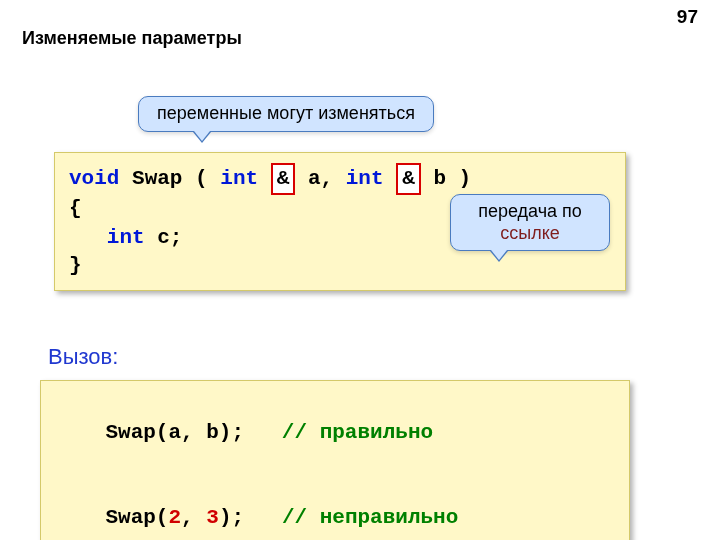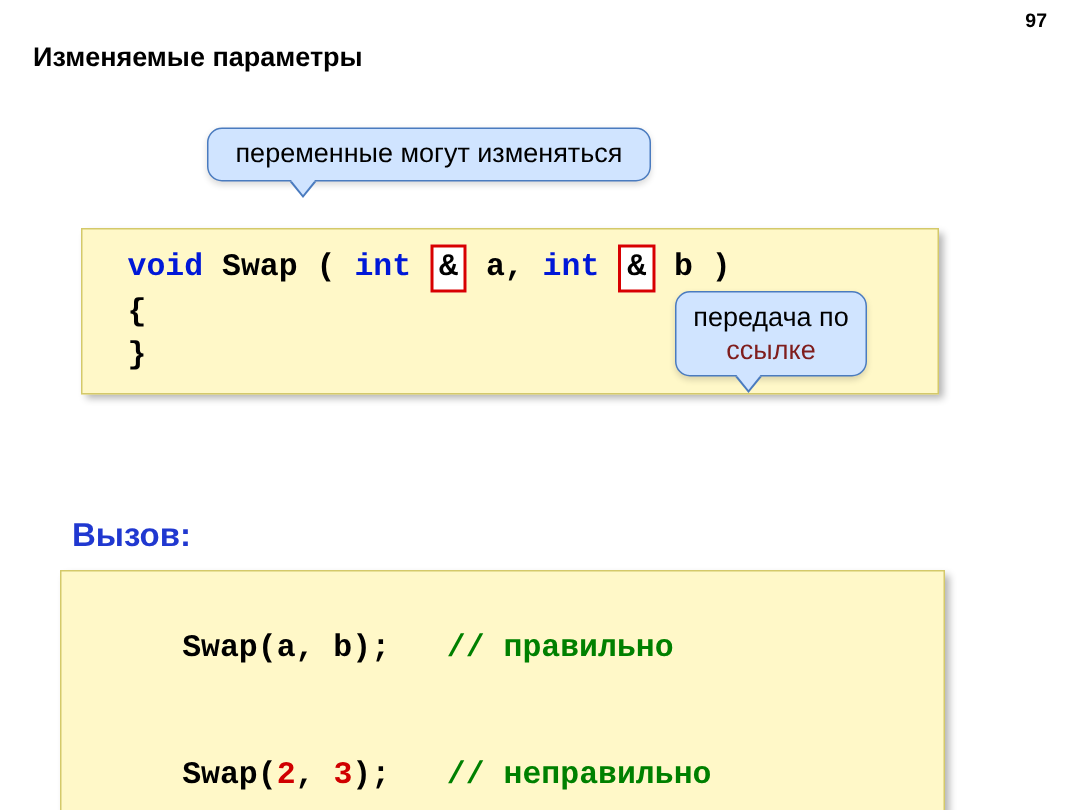--- a/index.html
+++ b/index.html
@@ -9,21 +9,21 @@
     width: 720px;
     height: 540px;
     font-family: Arial, Helvetica, sans-serif;
     background: #ffffff;
     position: relative;
   }
   .page-number {
     position: absolute;
     top: 6px;
     right: 22px;
-    font-size: 13px;
+    font-size: 19px;
     font-weight: bold;
     color: #000;
   }
   .title {
     position: absolute;
     top: 28px;
     left: 22px;
     font-size: 18px;
     font-weight: bold;
     color: #000;
@@ -32,42 +32,42 @@
     background: #d0e4ff;
     border: 1px solid #4a7bbf;
     border-radius: 10px;
     padding: 6px 18px;
     font-size: 18px;
     line-height: 1.2;
     text-align: center;
     position: absolute;
     box-shadow: 0 2px 4px rgba(0,0,0,0.15);
   }
-  .callout1 { top: 85px; left: 138px; }
+  .callout1 { top: 96px; left: 138px; }
   .callout1::after {
     content: "";
     position: absolute;
     bottom: -10px;
     left: 55px;
     width: 0; height: 0;
     border-left: 8px solid transparent;
     border-right: 8px solid transparent;
     border-top: 10px solid #d0e4ff;
   }
   .callout1::before {
     content: "";
     position: absolute;
     bottom: -12px;
     left: 54px;
     width: 0; height: 0;
     border-left: 9px solid transparent;
     border-right: 9px solid transparent;
     border-top: 11px solid #4a7bbf;
   }
-  .callout2 { top: 194px; left: 450px; width: 128px; padding: 6px 5px; }
+  .callout2 { top: 194px; left: 450px; width: 160px; padding: 6px 5px; }
   .callout2::after {
     content: "";
     position: absolute;
     bottom: -10px;
     left: 40px;
     width: 0; height: 0;
     border-left: 8px solid transparent;
     border-right: 8px solid transparent;
     border-top: 10px solid #d0e4ff;
   }
@@ -83,31 +83,31 @@
   }
   .codebox {
     position: absolute;
     background: #fff8c8;
     border: 1px solid #d4c96a;
     box-shadow: 3px 3px 5px rgba(0,0,0,0.3);
     font-family: "Courier New", monospace;
     font-size: 21px;
     font-weight: bold;
     line-height: 1.35;
-    padding: 10px 30px;
+    padding: 10px 14px;
   }
   .codebox1 { top: 152px; left: 54px; width: 572px; }
   .codebox2 { top: 380px; left: 40px; width: 590px; }
   .subhead {
     position: absolute;
     top: 344px;
     left: 48px;
     font-size: 22px;
     color: #2038d0;
-    font-weight: bold;
+    font-weight: normal;
     font-family: Arial, sans-serif;
   }
   .kw-blue { color: #0018d8; }
   .kw-green { color: #008000; }
   .kw-red { color: #d00000; }
   .kw-black { color: #000; }
   .amp-box {
     display: inline-block;
     border: 2px solid #d80000;
     background: #fff;
@@ -138,20 +138,25 @@
     <span class="amp-box">&amp;</span>
     <span class="kw-black"> </span>
     <span class="kw-black">a, </span>
     <span class="kw-blue">int</span>
     <span class="kw-black"> </span>
     <span class="amp-box">&amp;</span>
     <span class="kw-black"> </span>
     <span class="kw-black">b )</span>
   </div>
   <div class="kw-black">{</div>
+  <div>
+    <span class="kw-black" style="white-space:pre">  </span>
+    <span class="kw-blue">int</span>
+    <span class="kw-black"> c;</span>
+  </div>
   <div class="kw-black">}</div>
 </div>
 
 <div class="callout callout2">
   <div>передача по</div>
   <div class="red-link">ссылке</div>
 </div>
 
 <div class="subhead">Вызов:</div>
 

